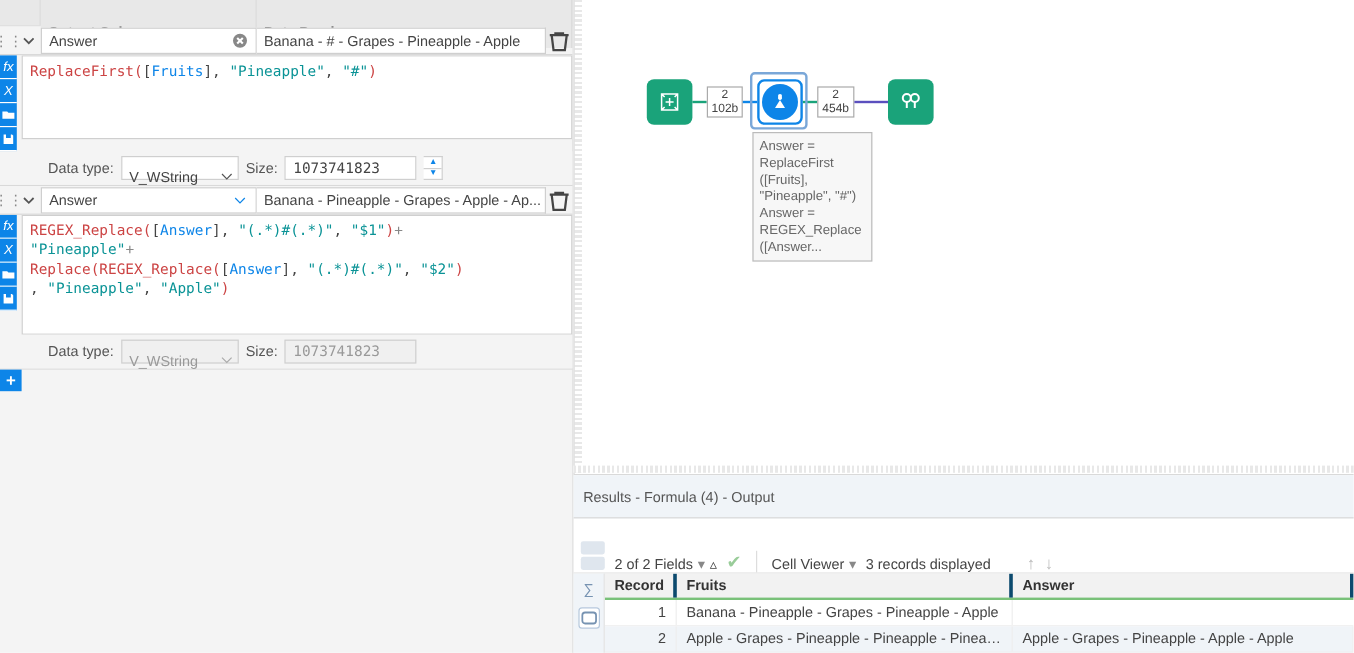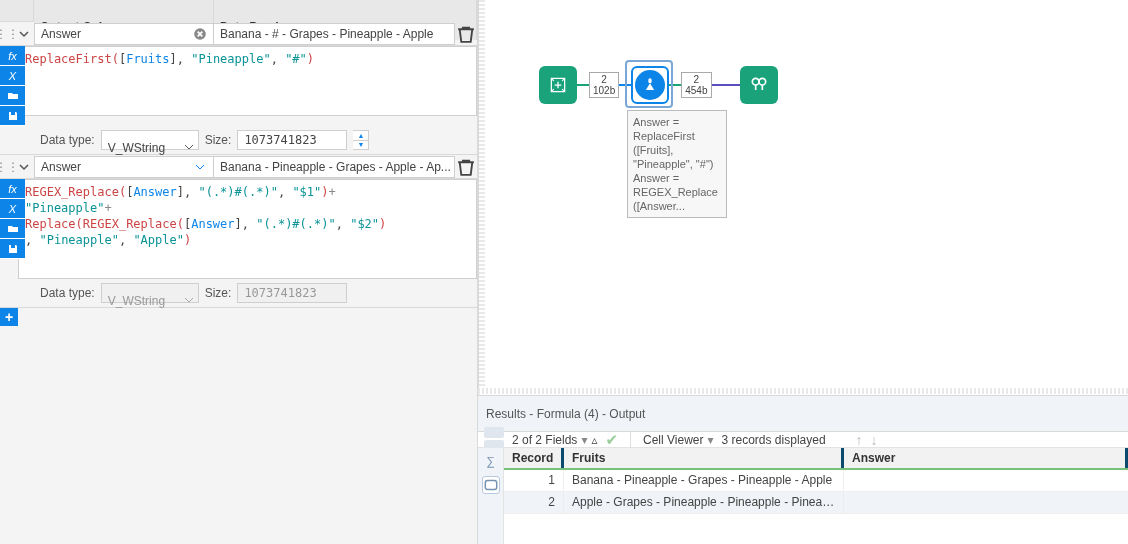--- a/index.html
+++ b/index.html
@@ -18,21 +18,21 @@
   .fr-grip { width: 14px; height: 24px; display: flex; align-items: center; justify-content: center; color: #888; }
   .fr-caret { width: 20px; height: 24px; display: flex; align-items: center; justify-content: center; color: #555; cursor: pointer; }
   .fr-caret svg { width: 12px; height: 12px; }
   .fr-name { width: 180px; height: 22px; background: #fff; border: 1px solid #cfcfcf; display: flex; align-items: center; padding: 0 6px; margin-right: 0; }
   .fr-name .txt { flex: 1; color: #444; }
   .fr-name .clr, .fr-name .dd { width: 14px; height: 14px; color: #888; display: flex; align-items: center; justify-content: center; cursor: pointer; }
   .fr-preview { flex: 1; height: 22px; background: #fff; border: 1px solid #cfcfcf; border-left: none; display: flex; align-items: center; padding: 0 6px; white-space: nowrap; overflow: hidden; text-overflow: ellipsis; }
   .fr-trash { width: 22px; height: 24px; display: flex; align-items: center; justify-content: center; color: #555; cursor: pointer; }
 
   .toolbar { width: 18px; float: left; }
-  .tb-btn { width: 25px; height: 20px; display: flex; align-items: center; justify-content: center; background: #0d85e8; color: #fff; font-style: italic; border-bottom: 1px solid #fff; font-size: 11px; cursor: pointer; }
+  .tb-btn { width: 14px; height: 20px; display: flex; align-items: center; justify-content: center; background: #0d85e8; color: #fff; font-style: italic; border-bottom: 1px solid #fff; font-size: 11px; cursor: pointer; }
   .tb-btn.fx { background: #0d85e8; }
   .tb-btn.x { background: #0d85e8; font-style: italic; }
   .tb-btn.folder { background: #0d85e8; }
   .tb-btn.save { background: #0d85e8; }
   .tb-btn svg { width: 12px; height: 12px; }
 
   .code-box { margin-left: 18px; background: #fff; border: 1px solid #cfcfcf; padding: 4px 6px; font-family: Consolas, monospace; font-size: 12px; line-height: 16px; min-height: 70px; white-space: pre; overflow: hidden; }
   .c-fn { color: #c44; margin-top: 20px; }
   .c-str { color: #0a9396; }
   .c-col { color: #0d85e8; }
@@ -64,21 +64,21 @@
   .wire { height: 2px; background: #0d85e8; width: 12px; }
   .wire.grn { background: #1aa37a; }
   .wire.pur { background: #5b4fbe; width: 28px; }
   .sel-box { position: absolute; width: 48px; height: 48px; border: 2px solid #7aa7d8; top: -6px; left: -6px; border-radius: 4px; pointer-events: none; }
   .formula-annot { position: absolute; left: 148px; top: 110px; width: 100px; border: 1px solid #bbb; background: #f7f7f7; padding: 4px 5px; font-size: 11px; color: #666; line-height: 14px; white-space: pre-line; }
 
   
   .results { position: absolute; left: 478px; top: 395px; right: 0; bottom: 0; border-top: 1px solid #d9d9d9; background: #fff; display: flex; flex-direction: column; }
   .res-title { background: #f0f4f8; border-bottom: 1px solid #d9d9d9; padding: 4px 8px; color: #555; height: 36px; display:flex; align-items:center; }
   .res-title::before { content:''; display:block; position:absolute; left:0; right:0; height:6px; top:-8px; background:repeating-linear-gradient(90deg,#e8e8e8 0 2px,#fff 2px 4px);}
-  .res-tool { height: 16px; display: flex; align-items: center; padding: 0 6px; border-bottom: 1px solid #e3e3e3; gap: 8px; }
+  .res-tool { height: 46px; display: flex; align-items: flex-end; padding: 0 6px; border-bottom: 1px solid #e3e3e3; gap: 8px; }
   .res-tool .sidebtns { width: 20px; height: 26px; display: flex; flex-direction: column; gap: 2px; }
   .res-tool .sb { height: 11px; background: #dfe6ee; border-radius: 2px; }
   .res-tool .tx { color: #444; display: flex; align-items: center; gap: 4px; }
   .res-tool .ddc { color: #888; }
   .res-tool .check { color: #9c9; font-size: 15px; }
   .res-tool .sep { width:1px; height:18px; background:#ddd; margin:0 4px; }
   .res-tool .arrow { color: #bbb; font-size: 14px; }
   .res-body { flex: 1; display: flex; }
   .res-side { width: 26px; background: #f0f4f8; border-right: 1px solid #e3e3e3; display: flex; flex-direction: column; align-items: center; gap: 6px; padding: 4px 0; }
   .res-side .ic { width: 18px; height: 18px; border-radius: 3px; display: flex; align-items: center; justify-content: center; color: #7793b2; cursor: pointer; }
@@ -296,16 +296,17 @@
         <div class="c-fru">Fruits</div>
         <div class="c-ans">Answer</div>
       </div>
       <div class="rt-row">
         <div class="c-rec">1</div>
         <div class="c-fru">Banana - Pineapple - Grapes - Pineapple - Apple</div>
       </div>
       <div class="rt-row alt">
         <div class="c-rec">2</div>
         <div class="c-fru">Apple - Grapes - Pineapple - Pineapple - Pineapp...</div>
+        <div class="c-ans">Apple - Grapes - Pineapple - Apple - Apple</div>
       </div>
     </div>
   </div>
 </div>
 
 </body></html>

